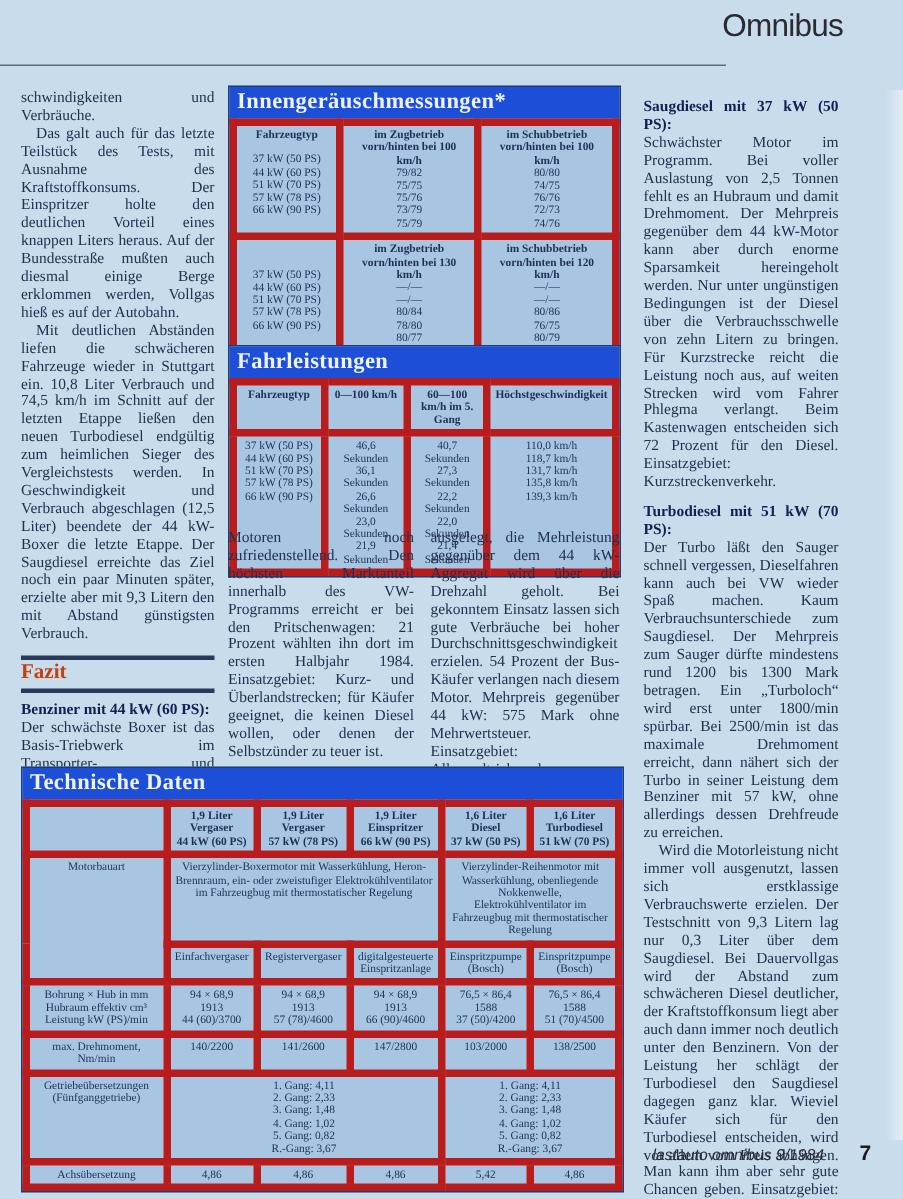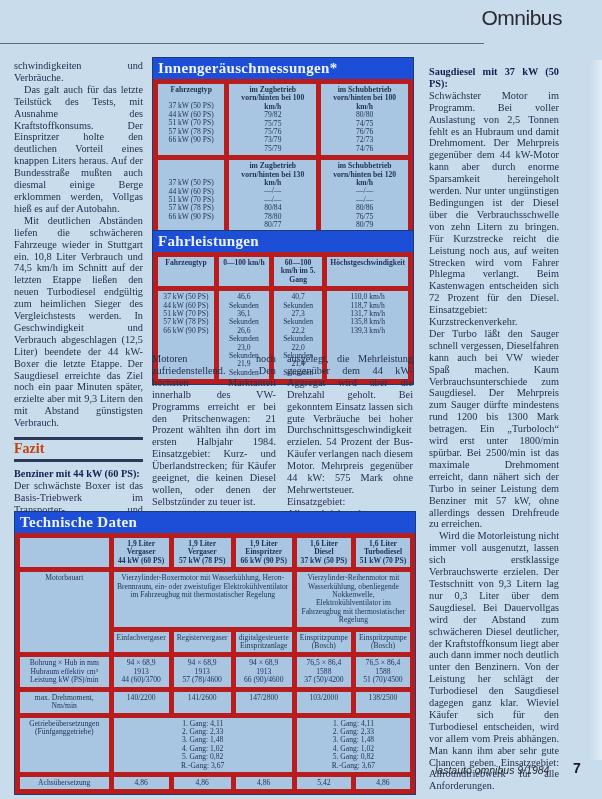--- a/index.html
+++ b/index.html
@@ -188,20 +188,21 @@
 
 <div class="col" style="left:287px; top:353px; width:126px;">
   <p>ausgelegt, die Mehrleistung gegenüber dem 44 kW-Aggregat wird über die Drehzahl geholt. Bei gekonntem Einsatz lassen sich gute Verbräuche bei hoher Durchschnittsgeschwindigkeit erzielen. 54 Prozent der Bus-Käufer verlangen nach diesem Motor. Mehrpreis gegenüber 44 kW: 575 Mark ohne Mehrwertsteuer. Einsatzgebiet: Allroundtriebwerk.</p>
   <p class="subhead" style="margin-top:12px">Benziner mit 66 kW (90 PS):</p>
   <p>Der (noch) stärkste Boxermotor unterscheidet sich durch eine elektronische Benzineinspritzung vom 57 kW-Trieb-</p>
 </div>
 
 <div class="col" style="left:429px; top:58px; width:130px;">
   <p class="subhead">Saugdiesel mit 37 kW (50 PS):</p>
   <p>Schwächster Motor im Programm. Bei voller Auslastung von 2,5 Tonnen fehlt es an Hubraum und damit Drehmoment. Der Mehrpreis gegenüber dem 44 kW-Motor kann aber durch enorme Sparsamkeit hereingeholt werden. Nur unter ungünstigen Bedingungen ist der Diesel über die Verbrauchsschwelle von zehn Litern zu bringen. Für Kurzstrecke reicht die Leistung noch aus, auf weiten Strecken wird vom Fahrer Phlegma verlangt. Beim Kastenwagen entscheiden sich 72 Prozent für den Diesel. Einsatzgebiet: Kurzstreckenverkehr.</p>
+  <p class="subhead">Turbodiesel mit 51 kW (70 PS):</p>
   <p>Der Turbo läßt den Sauger schnell vergessen, Dieselfahren kann auch bei VW wieder Spaß machen. Kaum Verbrauchsunterschiede zum Saugdiesel. Der Mehrpreis zum Sauger dürfte mindestens rund 1200 bis 1300 Mark betragen. Ein „Turboloch“ wird erst unter 1800/min spürbar. Bei 2500/min ist das maximale Drehmoment erreicht, dann nähert sich der Turbo in seiner Leistung dem Benziner mit 57 kW, ohne allerdings dessen Drehfreude zu erreichen.</p>
   <p class="indent">Wird die Motorleistung nicht immer voll ausgenutzt, lassen sich erstklassige Verbrauchswerte erzielen. Der Testschnitt von 9,3 Litern lag nur 0,3 Liter über dem Saugdiesel. Bei Dauervollgas wird der Abstand zum schwächeren Diesel deutlicher, der Kraftstoffkonsum liegt aber auch dann immer noch deutlich unter den Benzinern. Von der Leistung her schlägt der Turbodiesel den Saugdiesel dagegen ganz klar. Wieviel Käufer sich für den Turbodiesel entscheiden, wird vor allem vom Preis abhängen. Man kann ihm aber sehr gute Chancen geben. Einsatzgebiet: Allroundtriebwerk für alle Anforderungen.</p>
 
 </div>
 
 <div class="box" style="left:14px; top:511px; width:400px;">
   <div class="box-title">Technische Daten</div>
   <table>
     <tbody>
         <tr>

